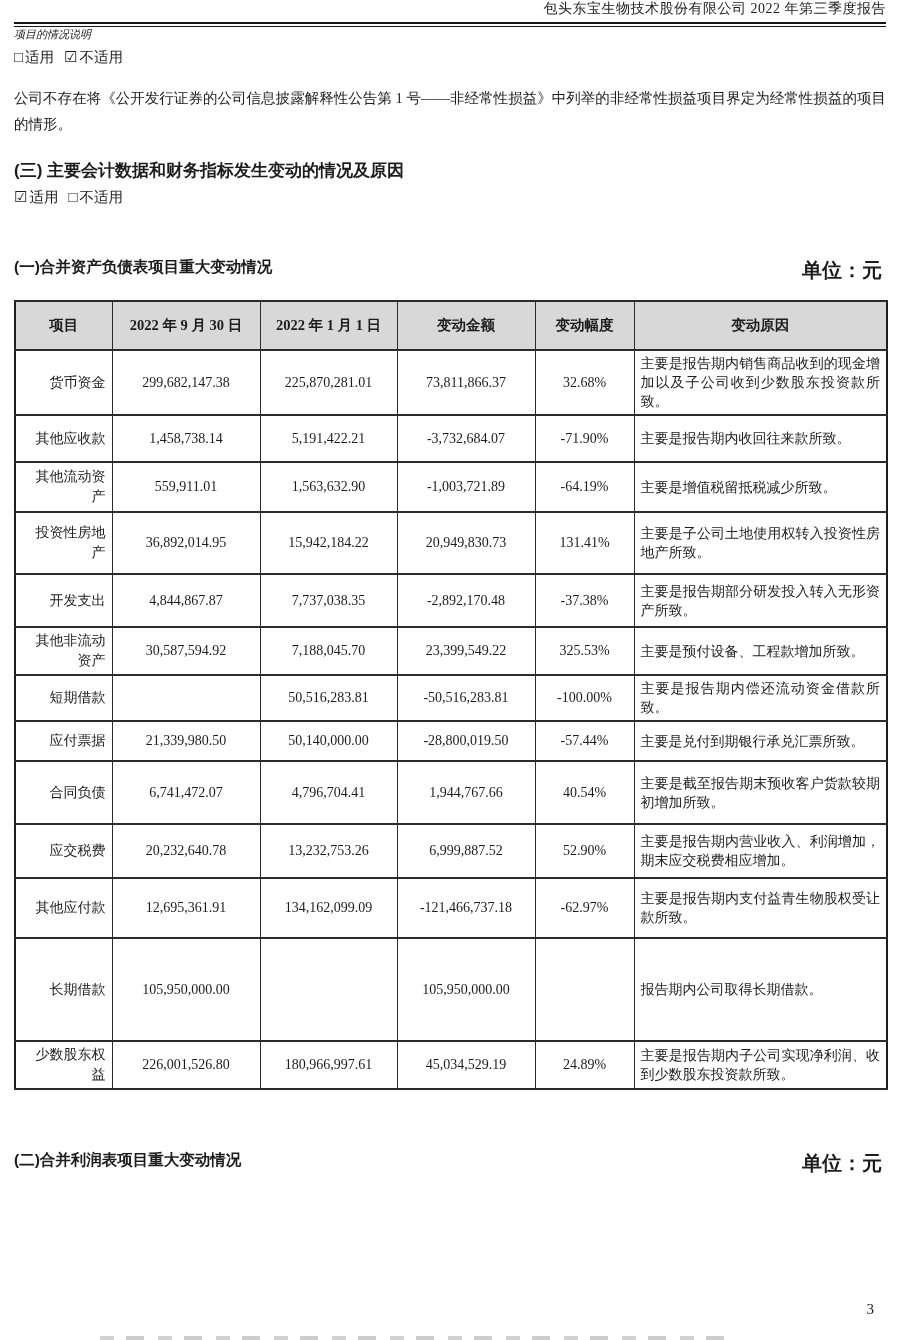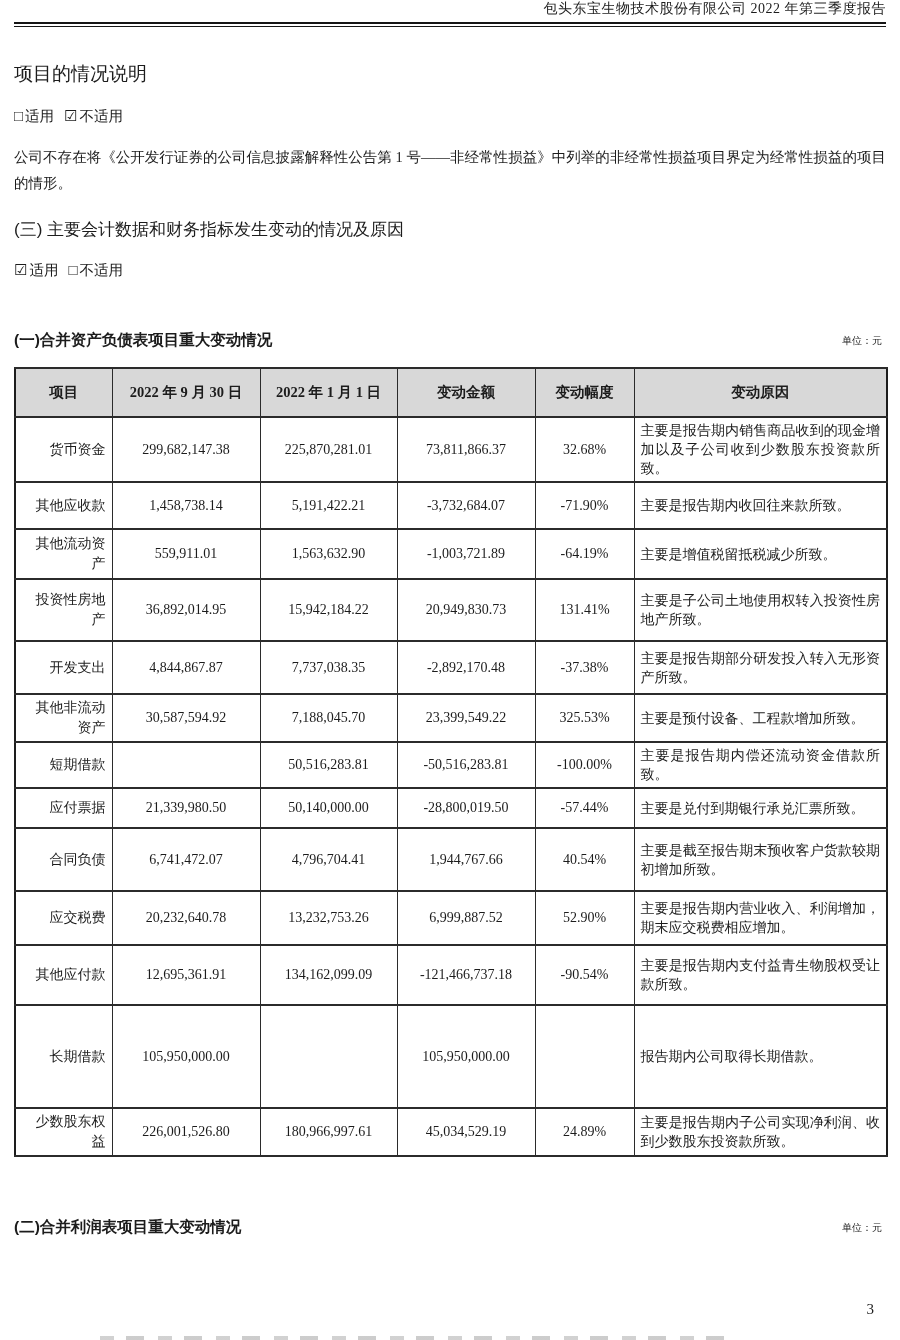--- a/index.html
+++ b/index.html
@@ -19,48 +19,48 @@
     font-size:14px;
     letter-spacing:.5px;
   }
   .header-rule{
     margin-top:4px;
     height:2px;
     border-top:2.5px solid #161616;
     border-bottom:1px solid #161616;
   }
 
-  .note-line{margin-top:34px;font-size:19px;}
-  .applicability{margin-top:20px;font-size:14.5px;}
+  .note-line{font-size:11px;font-style:italic;}
+  .applicability{margin-top:6px;font-size:14.5px;}
   .applicability .box{font-size:15px;margin-right:2px;}
   .applicability .opt{margin-right:10px;}
 
   .paragraph{
     margin-top:18px;
     font-size:14.5px;
     line-height:26px;
     text-align:justify;
   }
 
   .h-major{
     margin-top:22px;
     font-size:17px;
-    font-weight:normal;
+    font-weight:bold;
     font-family:"Liberation Sans","DejaVu Sans",sans-serif;
   }
   .sub-title-row{
     display:flex;
     justify-content:space-between;
-    align-items:center;
+    align-items:flex-start;
     font-weight:bold;
     font-size:15.5px;
     font-family:"Liberation Sans","DejaVu Sans",sans-serif;
   }
   .sub-title-row.first{margin-top:50px;}
-  .unit-label{font-size:10px;font-weight:normal;padding-right:4px;}
+  .unit-label{font-size:20px;font-weight:bold;padding-right:4px;}
 
   
   table.bs{
     margin-top:16px;
     width:872px;
     border-collapse:collapse;
     table-layout:fixed;
     font-size:14px;
   }
   table.bs th,table.bs td{
@@ -242,21 +242,21 @@
     <td class="c-num">13,232,753.26</td>
     <td class="c-num">6,999,887.52</td>
     <td class="c-pct">52.90%</td>
     <td class="c-reason">主要是报告期内营业收入、利润增加，期末应交税费相应增加。</td>
   </tr>
         <tr>
     <td class="c-item">其他应付款</td>
     <td class="c-num">12,695,361.91</td>
     <td class="c-num">134,162,099.09</td>
     <td class="c-num">-121,466,737.18</td>
-    <td class="c-pct">-90.54%</td>
+    <td class="c-pct">-62.97%</td>
     <td class="c-reason">主要是报告期内支付益青生物股权受让款所致。</td>
   </tr>
         <tr>
     <td class="c-item">长期借款</td>
     <td class="c-num">105,950,000.00</td>
     <td class="c-num"></td>
     <td class="c-num">105,950,000.00</td>
     <td class="c-pct"></td>
     <td class="c-reason">报告期内公司取得长期借款。</td>
   </tr>

